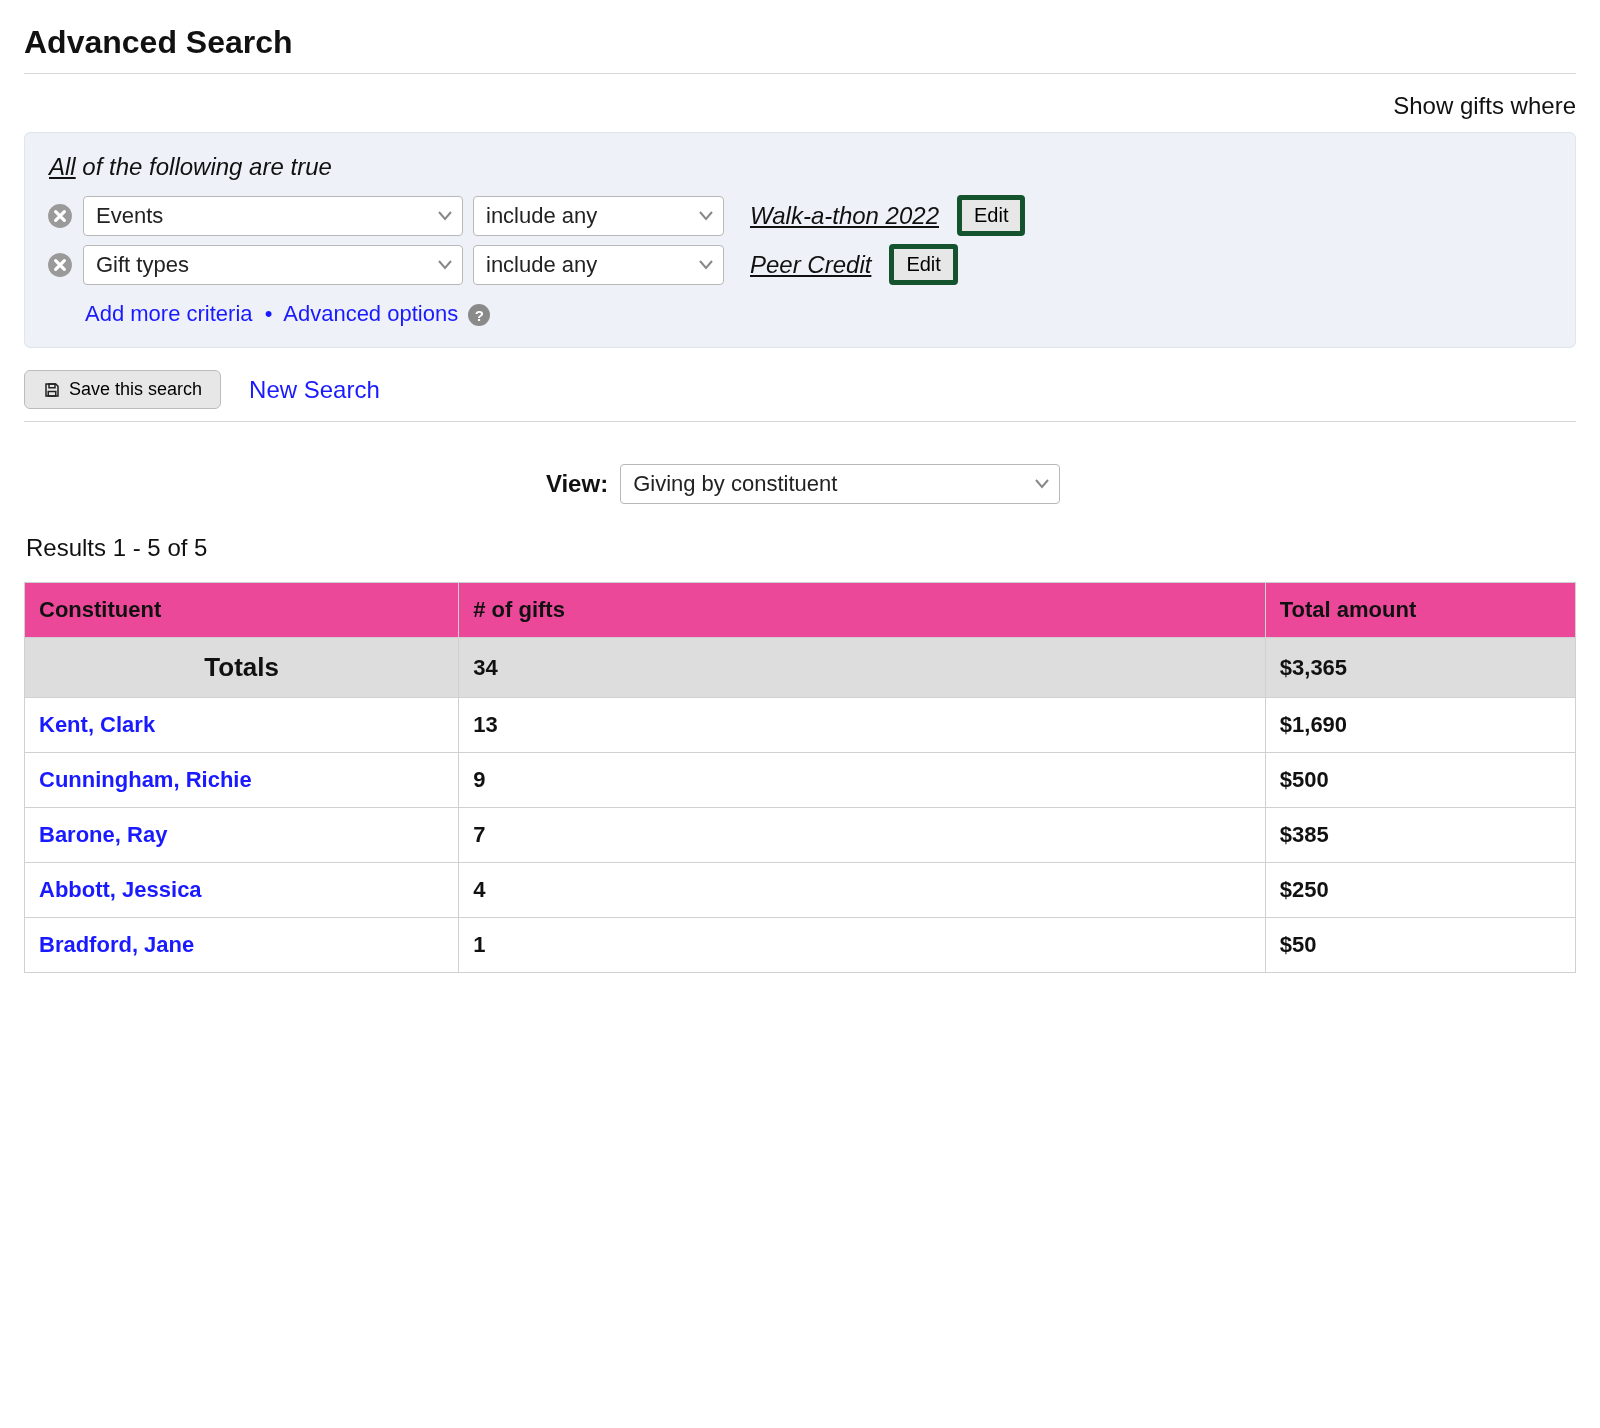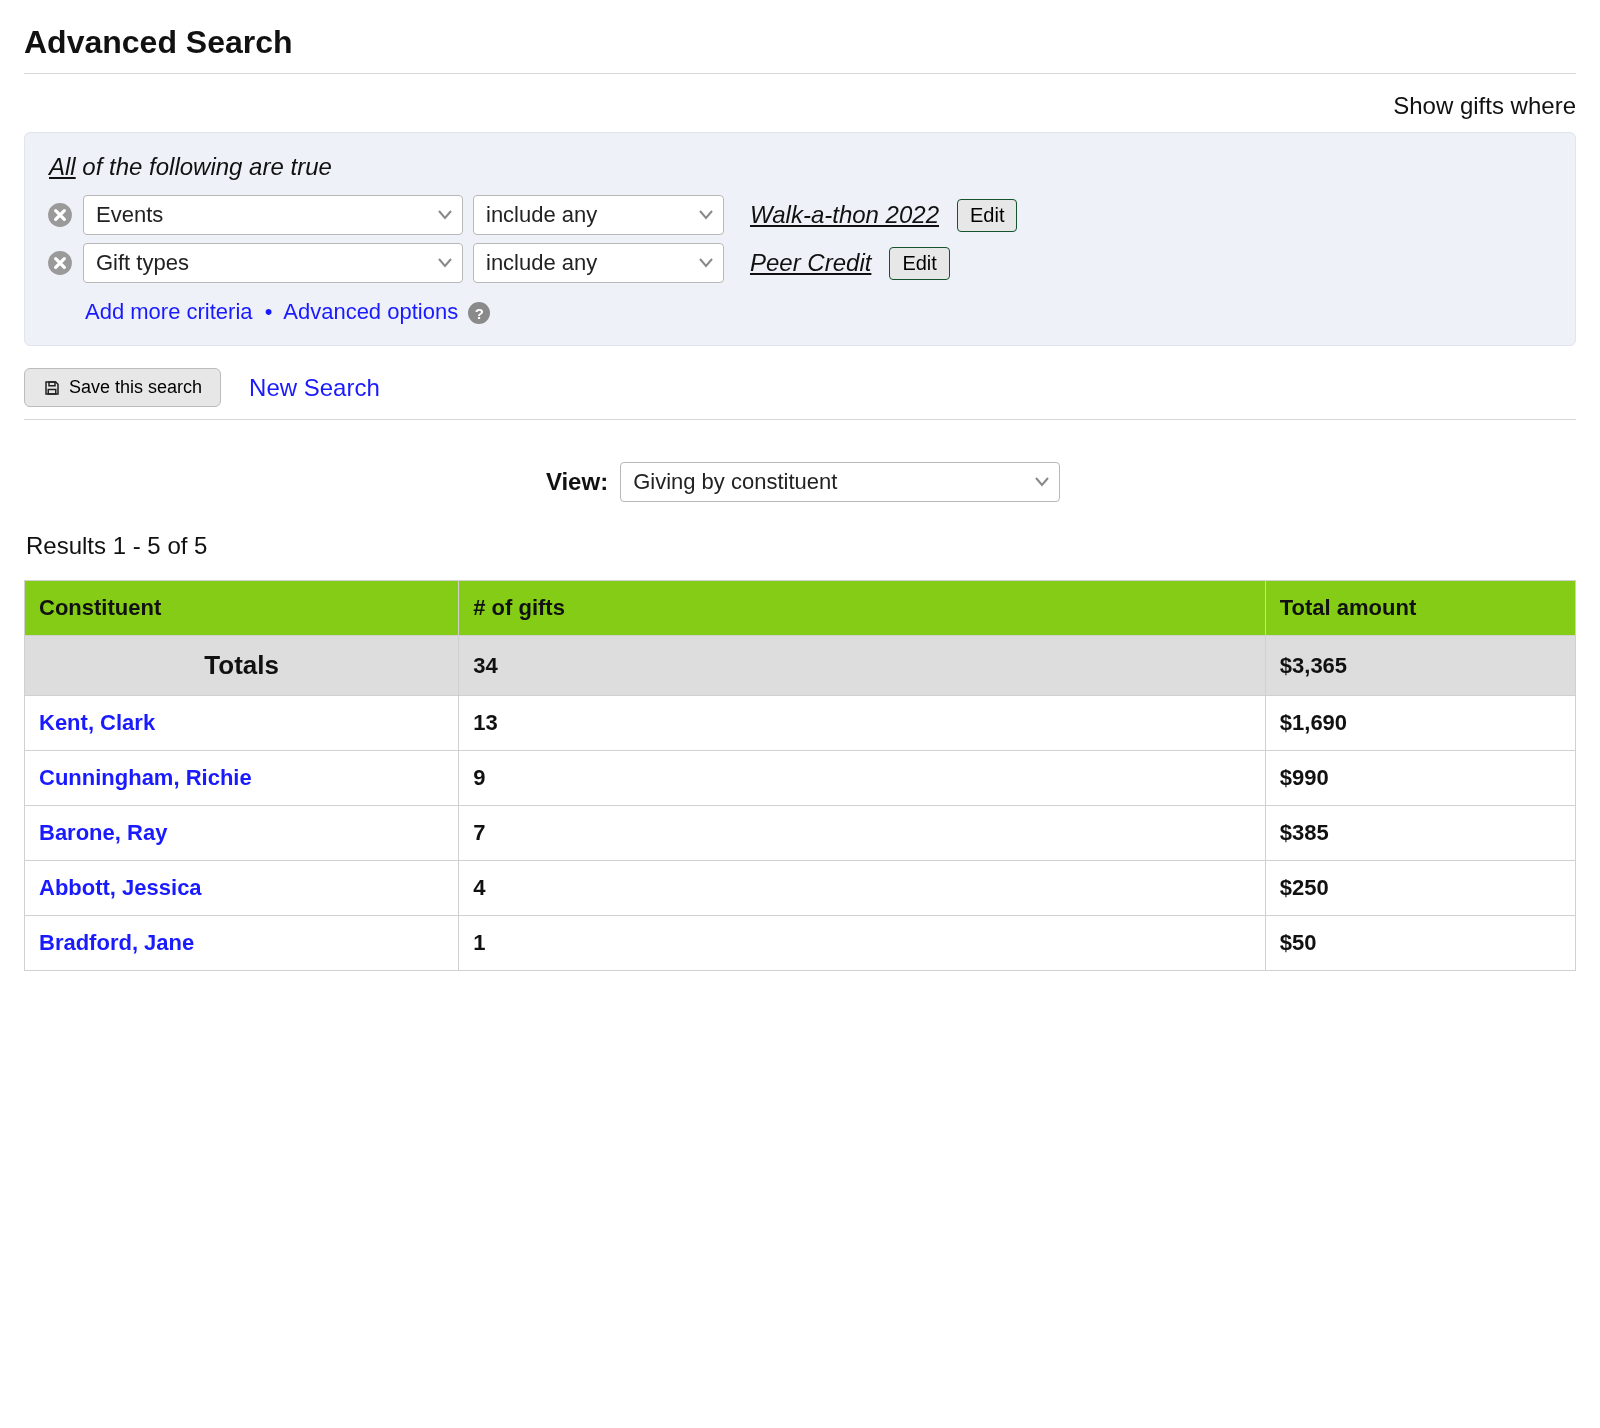--- a/index.html
+++ b/index.html
@@ -85,21 +85,21 @@
       font-style: italic;
       text-decoration: underline;
       font-size: 24px;
       margin-left: 16px;
     }
     .btn-edit {
       margin-left: 8px;
       padding: 4px 12px;
       font-size: 20px;
       background: #e7e7e7;
-      border: 1px solid #14532d;
+      border: 5px solid #14532d;
       border-radius: 4px;
       cursor: pointer;
     }
     .criteria-links {
       margin: 12px 0 2px 38px;
       font-size: 22px;
     }
     .criteria-links a {
       color: #1a1aff;
       text-decoration: none;
@@ -167,21 +167,21 @@
       border-collapse: collapse;
       font-size: 22px;
     }
     th, td {
       text-align: left;
       padding: 14px 14px;
       border: 1px solid #d0d0d0;
       font-weight: bold;
     }
     th {
-      background: #84cc16;
+      background: #ec4899;
       font-weight: 700;
     }
     tr.totals-row td {
       background: #dddddd;
       font-size: 22px;
     }
     tr.totals-row td.first {
       text-align: center;
       font-weight: 700;
       font-size: 26px;
@@ -314,21 +314,21 @@
       <td>$3,365</td>
     </tr>
     <tr>
       <td class="link-cell"><a href="#">Kent, Clark</a></td>
       <td>13</td>
       <td>$1,690</td>
     </tr>
     <tr>
       <td class="link-cell"><a href="#">Cunningham, Richie</a></td>
       <td>9</td>
-      <td>$990</td>
+      <td>$500</td>
     </tr>
     <tr>
       <td class="link-cell"><a href="#">Barone, Ray</a></td>
       <td>7</td>
       <td>$385</td>
     </tr>
     <tr>
       <td class="link-cell"><a href="#">Abbott, Jessica</a></td>
       <td>4</td>
       <td>$250</td>

